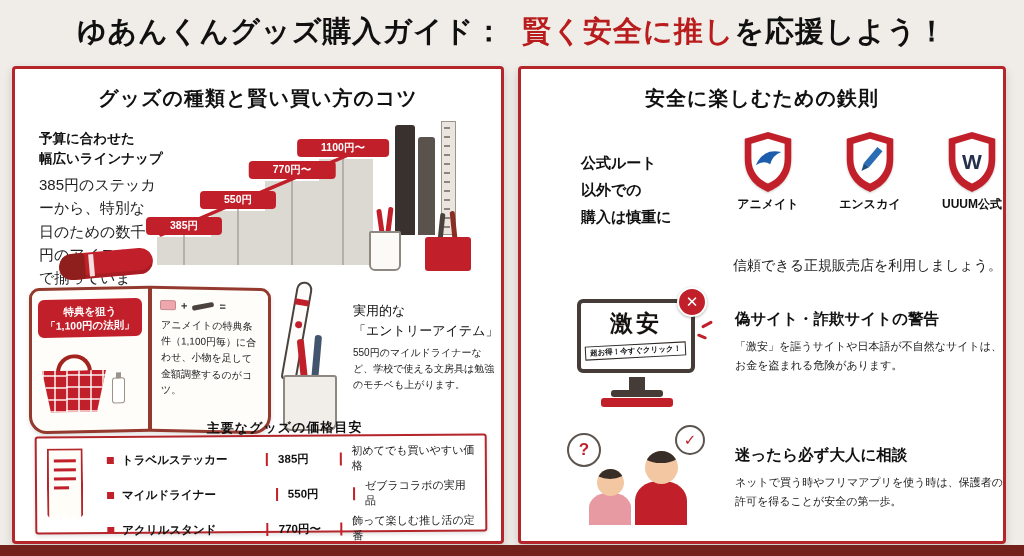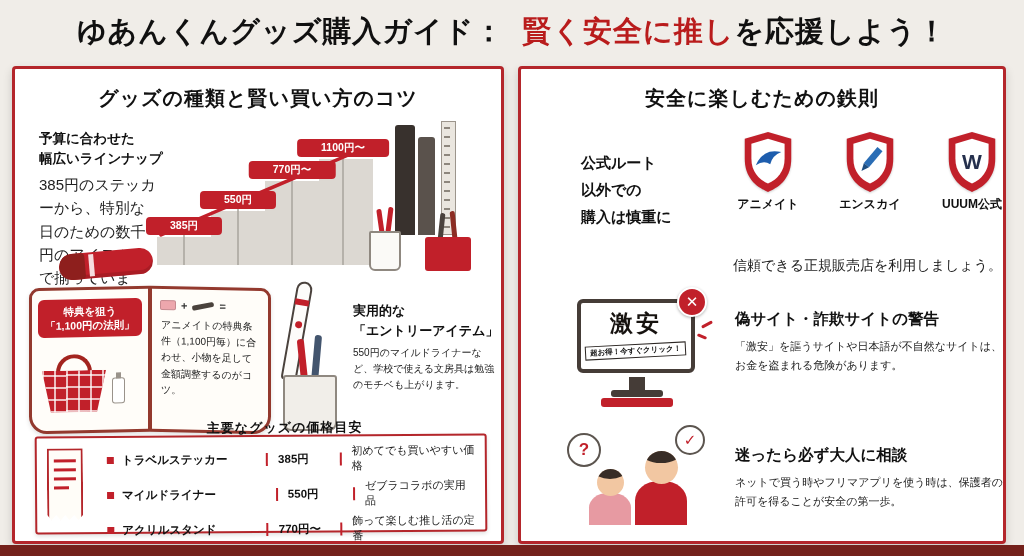--- a/index.html
+++ b/index.html
@@ -78,21 +78,21 @@
   .big-pen { position:absolute; left:22px; top:0; width:16px; height:100px; background:#fdfcfa;
              border:2px solid #4a423d; border-radius:8px 8px 4px 4px; transform:rotate(10deg); }
   .big-pen::before { content:""; position:absolute; left:-1px; top:16px; width:14px; height:6px; background:#c1202a; }
   .big-pen::after  { content:""; position:absolute; left:3px; top:38px; width:7px; height:7px; border-radius:50%; background:#c1202a; }
   .pen-cup2 { position:absolute; left:16px; top:94px; width:54px; height:56px; background:#f1eee9;
               border:2px solid #8f8880; border-radius:3px 3px 8px 8px; }
   .cup2-pen { position:absolute; width:7px; border-radius:3px; }
   .cup2-pen.a { left:32px; top:58px; height:44px; background:#c1202a; transform:rotate(-6deg); }
   .cup2-pen.b { left:46px; top:54px; height:48px; background:#43556e; transform:rotate(5deg); }
 
-  .entry-heading { position:absolute; left:338px; top:232px; font-size:13px; font-weight:700; line-height:1.5; }
+  .entry-heading { position:absolute; left:338px; top:232px; font-size:13px; font-weight:400; line-height:1.5; }
   .entry-body    { position:absolute; left:338px; top:276px; width:144px; font-size:10px; line-height:1.6; color:#222; }
 
   .receipt { position:absolute; left:20px; top:366px; width:452px; height:98px; border:2.5px solid #b4262b;
              border-radius:3px; background:#fff; display:flex; align-items:center; padding:8px 10px 8px 10px;
              transform:rotate(-.4deg); box-shadow:0 2px 4px rgba(0,0,0,.12); }
   .receipt-icon { width:36px; height:74px; background:#fffdf8; border:2px solid #b4262b; margin-right:12px; flex:none;
                   clip-path:polygon(0 0,100% 0,100% 90%,87% 97%,75% 90%,62% 97%,50% 90%,38% 97%,25% 90%,12% 97%,0 90%); }
   .receipt-icon i { display:block; height:2.5px; background:#c1202a; margin:6.5px 5px 0; }
   .receipt-icon i:first-child { margin-top:9px; }
   .receipt-icon i:nth-child(4) { width:15px; margin-left:5px; }

